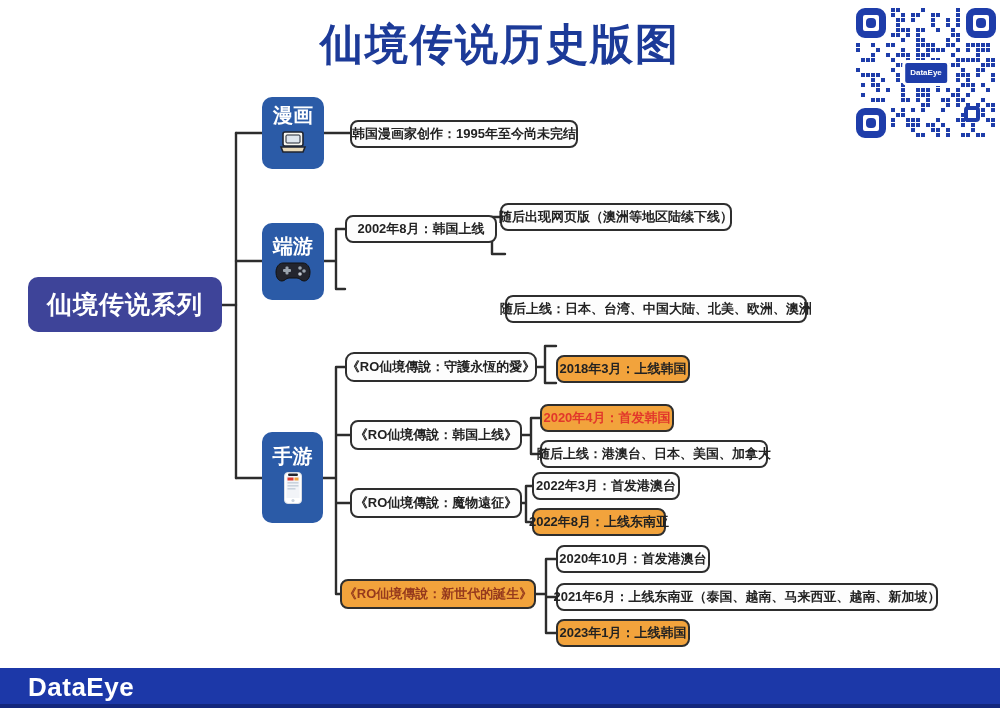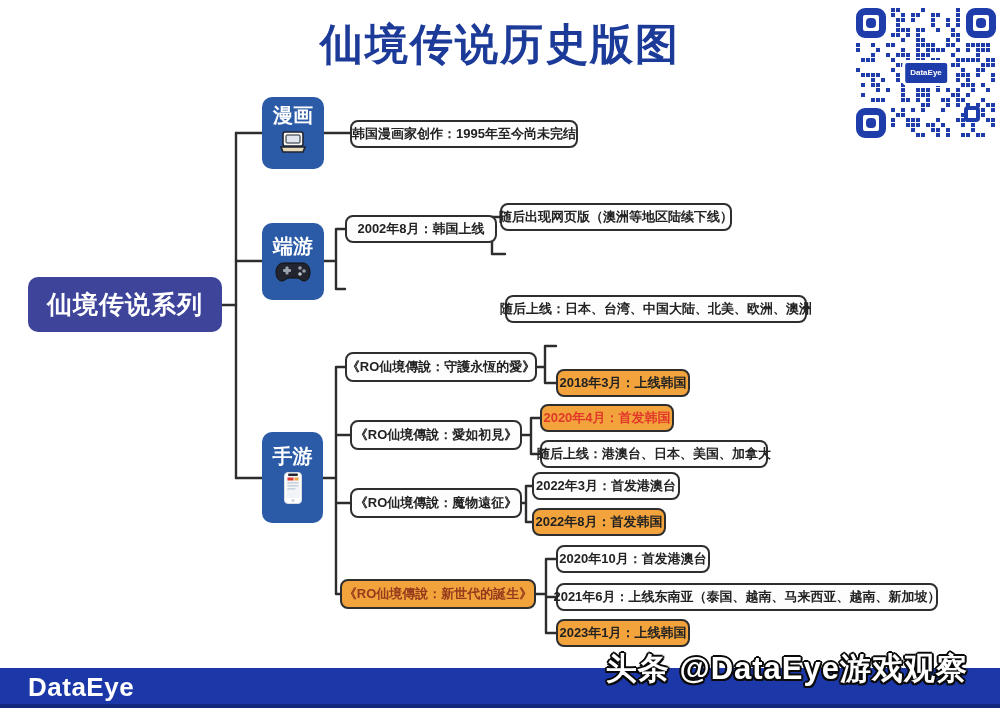--- a/index.html
+++ b/index.html
@@ -357,34 +357,33 @@
       </svg>
     </span>
   </div>
 
   <div class="leaf" style="left:350px;top:120px;width:228px;">韩国漫画家创作：1995年至今尚未完结</div>
 
   <div class="leaf" style="left:345px;top:215px;width:152px;">2002年8月：韩国上线</div>
   <div class="leaf" style="left:500px;top:203px;width:232px;">随后出现网页版（澳洲等地区陆续下线）</div>
   <div class="leaf" style="left:505px;top:251px;width:302px;margin-top:44px;">随后上线：日本、台湾、中国大陆、北美、欧洲、澳洲</div>
 
-  <div class="leaf gtitle" style="left:345px;top:352px;width:192px;">《RO仙境傳說：守護永恆的愛》</div>
-  <div class="leaf orange" style="left:556px;top:369px;width:134px;">2018年3月：上线韩国</div>
-
-  <div class="leaf gtitle" style="left:350px;top:420px;width:172px;">《RO仙境傳說：愛如初見》</div>
+  <div class="leaf gtitle" style="left:345px;top:352px;width:192px;border-radius:9px;">《RO仙境傳說：守護永恆的愛》</div>
+  <div class="leaf orange" style="left:556px;top:355px;width:134px;">2018年3月：上线韩国</div>
+
+  <div class="leaf gtitle" style="left:350px;top:420px;width:172px;">《RO仙境傳說：韩国上线》</div>
   <div class="leaf orange red-text" style="left:540px;top:404px;width:134px;">2020年4月：首发韩国</div>
   <div class="leaf gtitle" style="left:350px;top:488px;width:172px;">《RO仙境傳說：魔物遠征》</div>
 
   <div class="leaf" style="left:540px;top:440px;width:228px;">随后上线：港澳台、日本、美国、加拿大</div>
   <div class="leaf" style="left:532px;top:472px;width:148px;">2022年3月：首发港澳台</div>
-  <div class="leaf orange" style="left:532px;top:508px;width:134px;">2022年8月：首发韩国</div>
+  <div class="leaf orange" style="left:532px;top:508px;width:134px;">2022年8月：上线东南亚</div>
 
   <div class="leaf gtitle orange maroon-text" style="left:340px;top:579px;width:196px;">《RO仙境傳說：新世代的誕生》</div>
   <div class="leaf" style="left:556px;top:545px;width:154px;">2020年10月：首发港澳台</div>
   <div class="leaf" style="left:556px;top:583px;width:382px;text-align:center;">2021年6月：上线东南亚（泰国、越南、马来西亚、越南、新加坡）</div>
   <div class="leaf orange" style="left:556px;top:619px;width:134px;">2023年1月：上线韩国</div>
 
   <div class="footer">
     <span class="footer-logo">DataEye</span>
   </div>
-  <span class="watermark">头条 @DataEye游戏观察</span>
 
 </div>
 
 </body></html>

